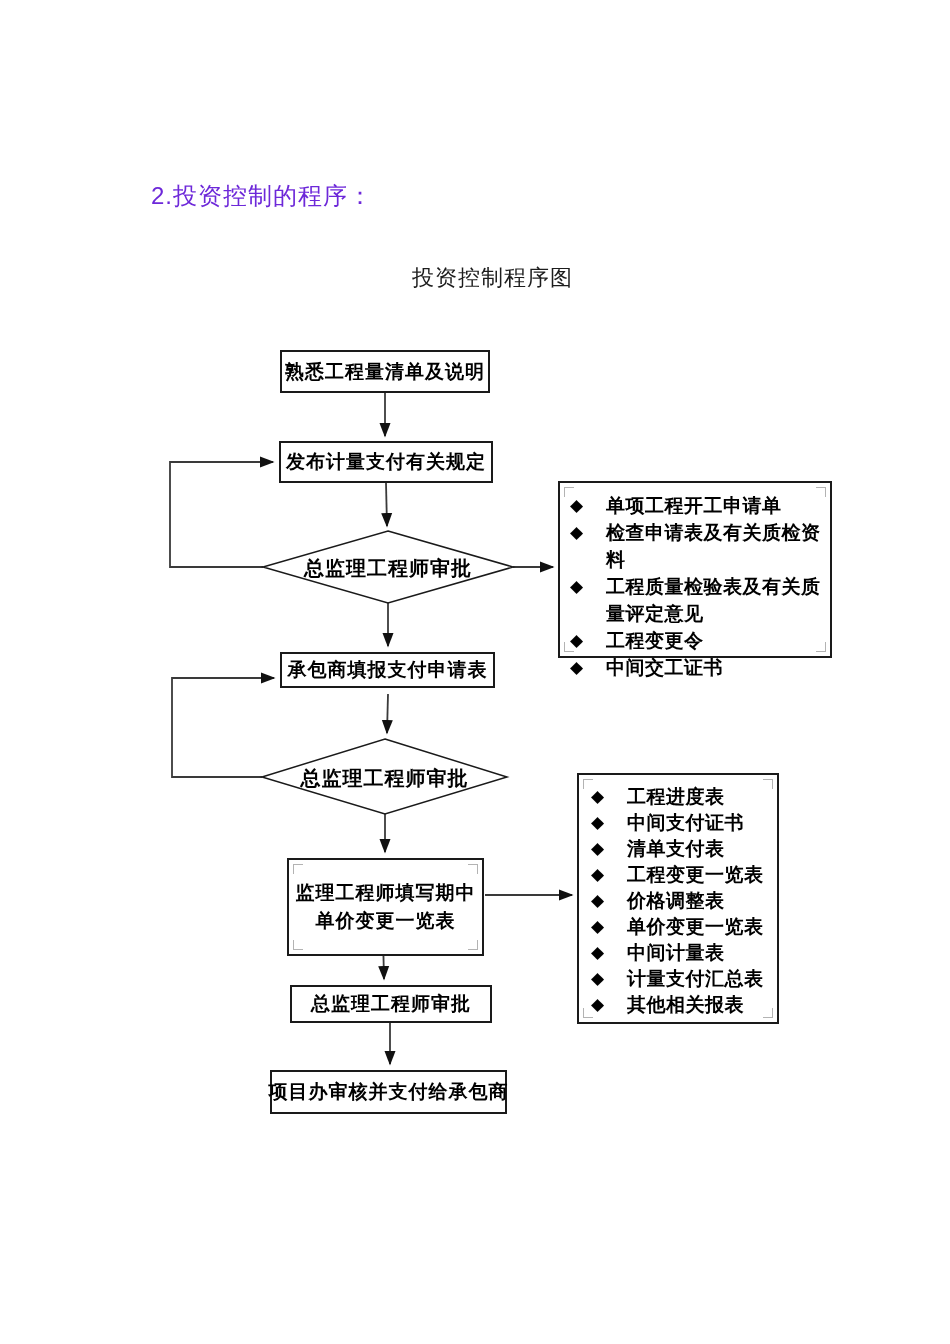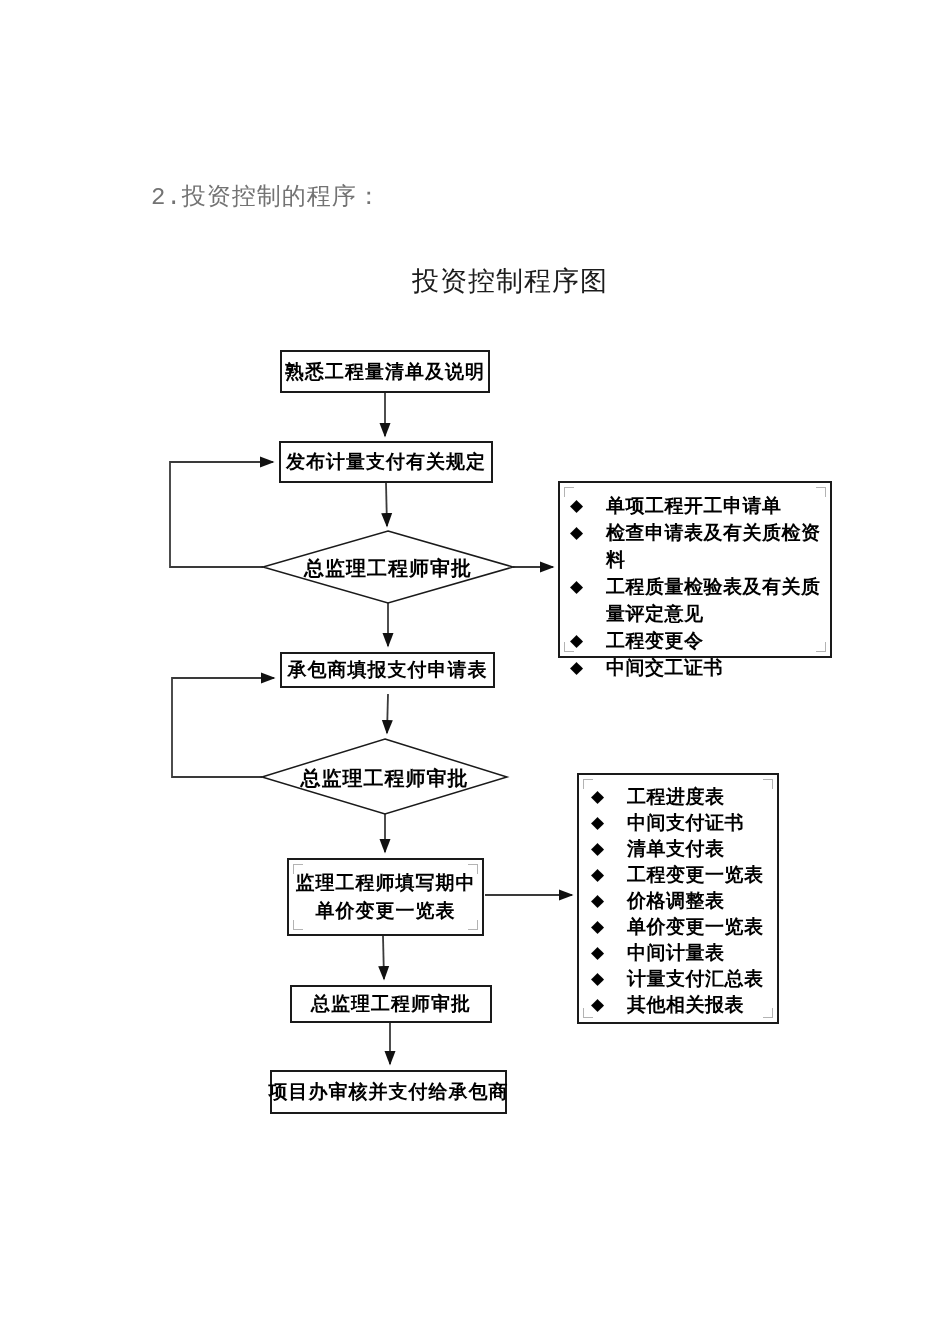--- a/index.html
+++ b/index.html
@@ -3,23 +3,23 @@
 <meta charset="utf-8">
 <style>
   * { margin:0; padding:0; box-sizing:border-box; }
   html,body { background:#ffffff; }
   body { width:950px; height:1344px; position:relative; overflow:hidden;
          font-family:"Liberation Sans","DejaVu Sans",sans-serif; color:#000; }
 
   .page { position:absolute; inset:0; background:#fff; }
 
   .heading { position:absolute; left:151px; top:180px; font-size:24px;
-             font-family:Liberation Mono, monospace; color:#737373;
+             font-family:Liberation Sans, sans-serif; color:#6d28d9;
              letter-spacing:1px; white-space:nowrap; }
-  .chart-title { position:absolute; left:412px; top:263px; font-size:27px;
+  .chart-title { position:absolute; left:412px; top:263px; font-size:22px;
              font-family:"DejaVu Serif","Liberation Serif",serif; color:#1c1c1c;
              letter-spacing:1px; white-space:nowrap; }
 
   svg.connectors { position:absolute; left:0; top:0; width:950px; height:1344px; }
 
   .node { position:absolute; background:#fff; border:2px solid #1a1a1a;
           display:flex; align-items:center; justify-content:center;
           font-weight:bold; font-size:19px; letter-spacing:1px;
           text-align:center; line-height:1.45; white-space:nowrap; }
 
@@ -86,21 +86,21 @@
   </div>
 
   <div class="dlabel" style="left:263px; top:555px; width:250px;">总监理工程师审批</div>
 
   <div class="node" style="left:280px; top:652px; width:215px; height:36px;">
     <span>承包商填报支付申请表</span>
   </div>
 
   <div class="dlabel" style="left:262px; top:765px; width:245px;">总监理工程师审批</div>
 
-  <div class="node" style="left:287px; top:858px; width:197px; height:78px; white-space:normal; flex-direction:column;">
+  <div class="node" style="left:287px; top:858px; width:197px; height:98px; white-space:normal; flex-direction:column;">
     <span class="mark tl"></span>
     <span class="mark tr"></span>
     <span class="mark bl"></span>
     <span class="mark br"></span>
     <span>监理工程师填写期中</span>
     <span>单价变更一览表</span>
   </div>
 
   <div class="node" style="left:290px; top:985px; width:202px; height:38px;">
     <span>总监理工程师审批</span>

